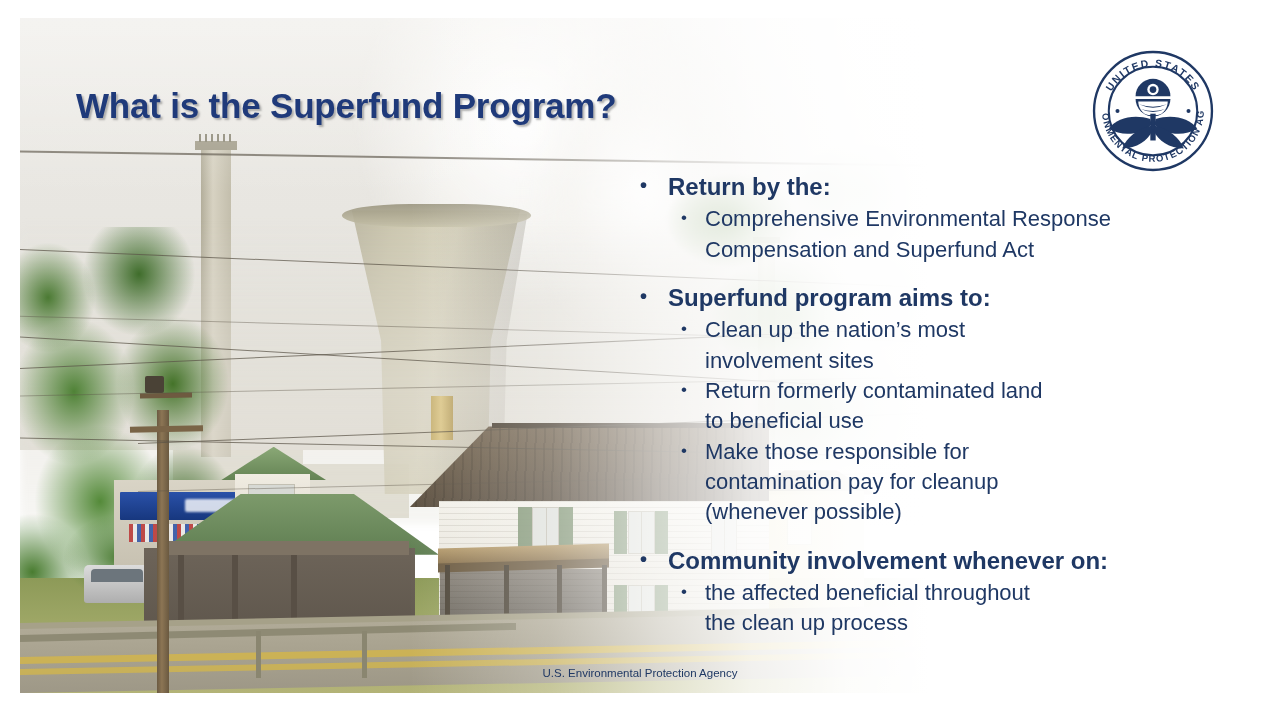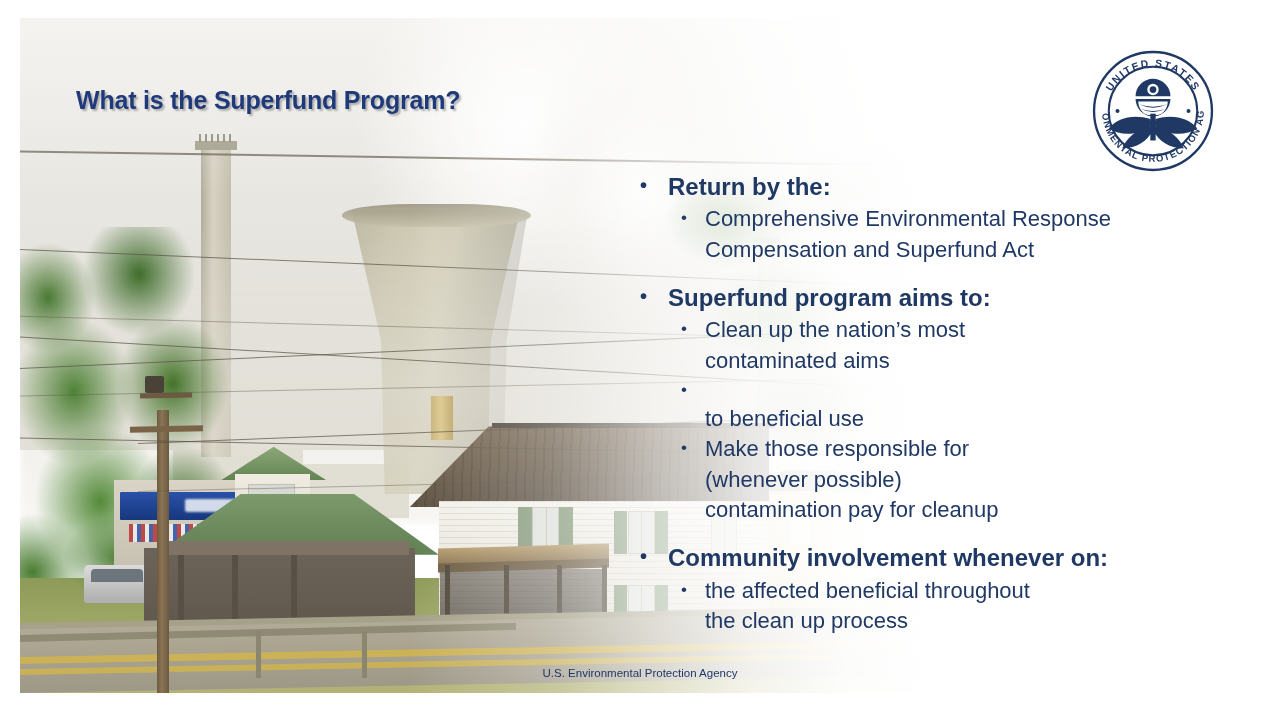--- a/index.html
+++ b/index.html
@@ -193,21 +193,21 @@
       rgba(255,255,255,.62) 54%,
       rgba(255,255,255,.86) 62%,
       rgba(255,255,255,.97) 70%,
       rgba(255,255,255,1) 77%);}
   .fade-top{position:absolute;left:0;top:0;width:100%;height:26%;
     background:linear-gradient(180deg,rgba(255,255,255,.45) 0%,rgba(255,255,255,0) 100%);}
 
   
   .title{
     position:absolute;left:76px;top:86px;
-    font-size:25px;font-weight:bold;color:#1F3A7A;
+    font-size:35px;font-weight:bold;color:#1F3A7A;
     letter-spacing:-.2px;white-space:nowrap;
     text-shadow:2px 2px 2px rgba(120,120,120,.55);
     text-align:center;
   }
 
   
   .body-col{position:absolute;left:640px;top:172px;width:575px;}
   .grp{margin-bottom:18px;}
   .grp:last-child{margin-bottom:0;}
   .l1{display:flex;align-items:flex-start;color:#1F3864;
@@ -404,40 +404,41 @@
         <span class="bullet">•</span>
         <span class="txt">Superfund program aims to:</span>
       </div>
       <div class="sub-list">
         <div class="l2">
           <span class="bullet">•</span>
           <span class="txt">Clean up the nation’s most</span>
         </div>
         <div class="l2">
           <span class="bullet"></span>
-          <span class="txt">contaminated aims</span>
+          <span class="txt">involvement sites</span>
         </div>
         <div class="l2">
           <span class="bullet">•</span>
+          <span class="txt">Return formerly contaminated land</span>
         </div>
         <div class="l2">
           <span class="bullet"></span>
           <span class="txt">to beneficial use</span>
         </div>
         <div class="l2">
           <span class="bullet">•</span>
           <span class="txt">Make those responsible for</span>
         </div>
         <div class="l2">
           <span class="bullet"></span>
+          <span class="txt">contamination pay for cleanup</span>
+        </div>
+        <div class="l2">
+          <span class="bullet"></span>
           <span class="txt">(whenever possible)</span>
-        </div>
-        <div class="l2">
-          <span class="bullet"></span>
-          <span class="txt">contamination pay for cleanup</span>
         </div>
       </div>
     </div>
 
     <div class="grp">
       <div class="l1">
         <span class="bullet">•</span>
         <span class="txt">Community involvement whenever on:</span>
       </div>
       <div class="sub-list">

